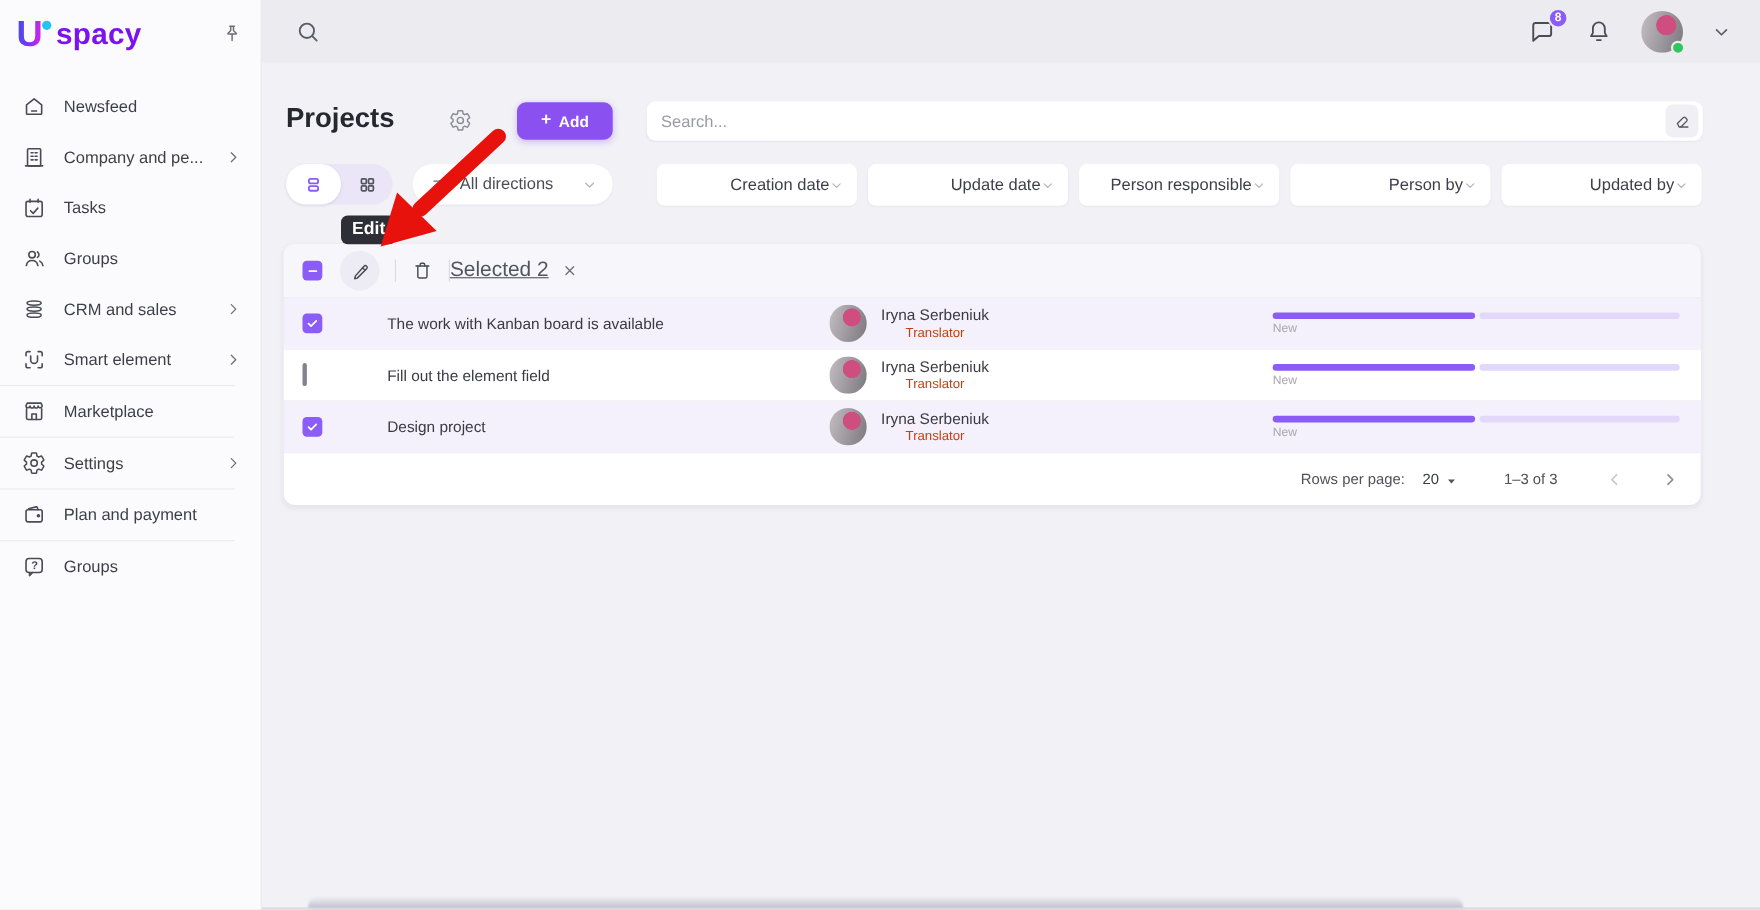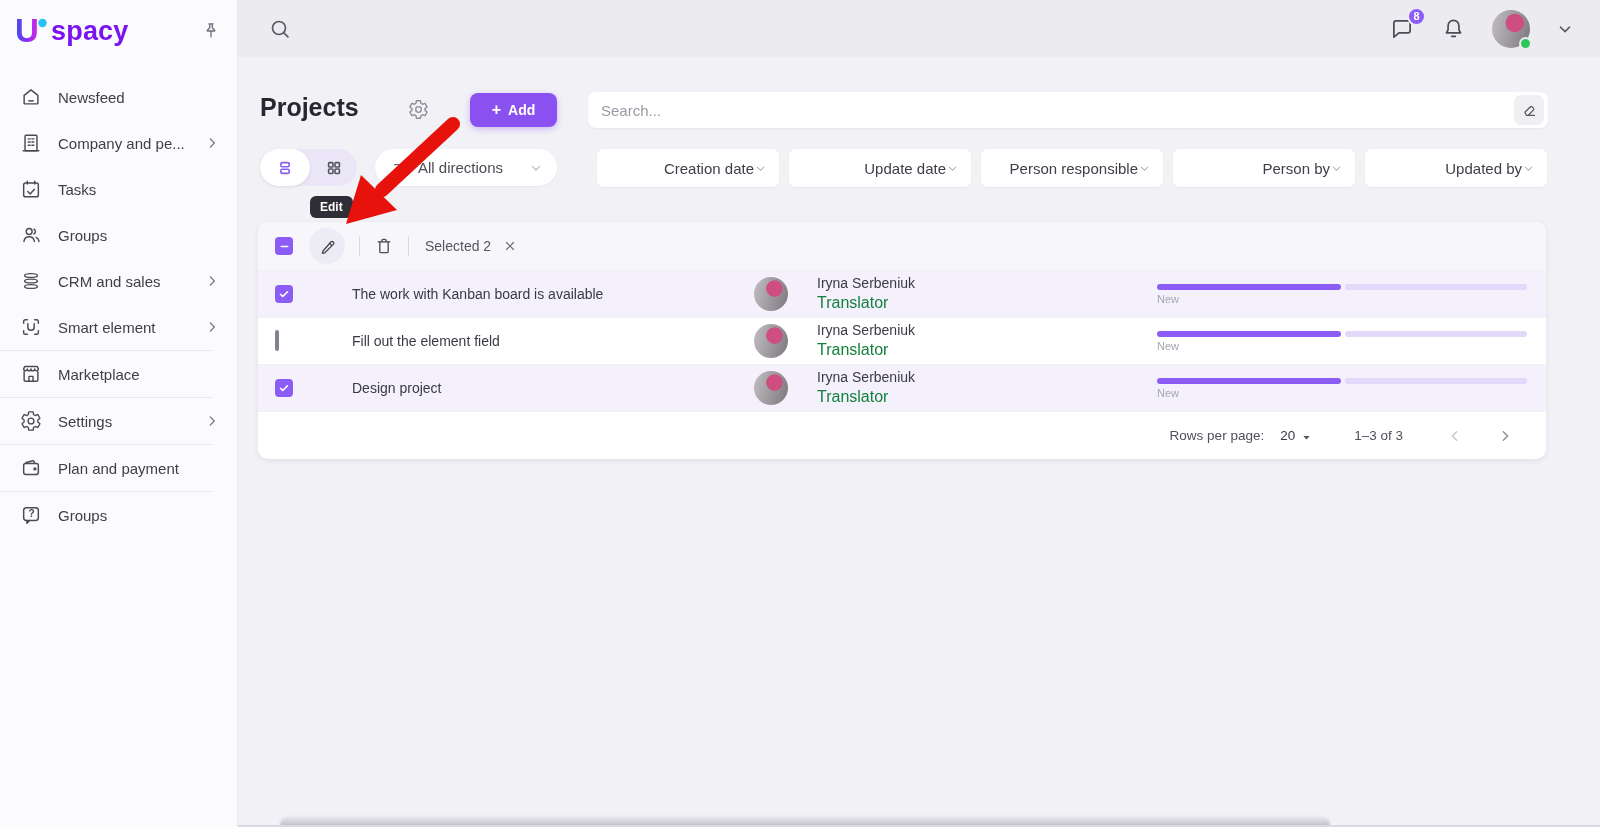--- a/index.html
+++ b/index.html
@@ -52,52 +52,52 @@
   .directions { position:absolute; left:137px; top:80px; width:182px; height:37px; border-radius:19px; background:#fff; display:flex; align-items:center; padding:0 14px 0 16px; box-shadow:0 1px 2px rgba(25,25,50,.05); cursor:pointer; }
   .directions .flt { color:#6d6d78; margin-right:10px; }
   .directions .dir-label { font-size:15px; color:#4c4c56; }
   .directions .carr { margin-left:auto; color:#b2b2bc; }
 
   .filters { position:absolute; left:359px; top:80px; display:flex; gap:10px; }
   .chip { width:182px; height:38px; background:#fff; border-radius:7px; display:flex; align-items:center; justify-content:flex-end; padding:0 12px 0 14px; font-size:15px; color:#3e3e48; box-shadow:0 1px 2px rgba(25,25,50,.04); cursor:pointer; }
   .chip .carr { color:#b2b2bc; }
 
   
-  .tooltip { position:absolute; left:72px; top:127px; background:#2e2e37; color:#fff; font-size:12px; font-weight:bold; padding:4px 10px; border-radius:6px; z-index:15; }
+  .tooltip { position:absolute; left:72px; top:127px; background:#2e2e37; color:#fff; font-size:16px; font-weight:bold; padding:4px 10px; border-radius:6px; z-index:15; }
   .anno-arrow { position:absolute; left:0; top:0; width:1600px; height:827px; z-index:20; pointer-events:none; }
 
   
   .card { position:absolute; left:20px; top:153px; width:1288px; height:237px; background:#fff; border-radius:10px; box-shadow:0 2px 6px rgba(25,25,50,.07); z-index:1; }
   .sel-toolbar { height:48px; background:#f7f6fb; border-radius:10px 10px 0 0; display:flex; align-items:center; }
   .cb { width:18px; height:18px; border-radius:4px; flex:0 0 auto; cursor:pointer; position:relative; }
   .cb-on { background:#8b5cf6; display:flex; align-items:center; justify-content:center; color:#fff; }
   .cb-off { background:#fff; border:2px solid #83838d; border-radius:3px; }
   .sel-cb { margin-left:17px; }
   .edit-circle { margin-left:16px; width:36px; height:36px; border-radius:50%; background:#edebf4; display:flex; align-items:center; justify-content:center; color:#4b4b55; cursor:pointer; }
   .vsep { width:1px; height:20px; background:#d9d9e0; margin-left:14px; }
   .trash-btn { margin-left:14px; color:#4b4b55; cursor:pointer; }
-  .sel-label { margin-left:16px; font-size:14px; color:#55555f; }
+  .sel-label { font-size:19px; color:#55555f;text-decoration:underline; }
   .sel-close { margin-left:12px; color:#6d6d78; cursor:pointer; }
 
   .trow { height:47px; display:grid; grid-template-columns:94px 1fr 403px 389px; align-items:center; border-top:1px solid #efeff4; background:#fff; cursor:pointer; }
   .trow.selected { background:#f4f0fc; }
   .trow .cb { margin-left:17px; }
   .row-title { font-size:14px; color:#3a3a44; }
   .person { display:flex; align-items:center; }
   .avatar-row { width:34px; height:34px; flex:0 0 auto; }
-  .pcol { margin-left:29px; line-height:1.25; }
+  .pcol { margin-left:13px; line-height:1.25;text-align:center; }
   .pname { font-size:14px; color:#3b3b45; }
-  .prole { font-size:16px; color:#15803d; }
+  .prole { font-size:12px; color:#c2410c; }
   .progress-cell { padding-right:19px; }
   .bar-track { display:flex; gap:4px; align-items:center; }
   .bar-solid { width:49.7%; height:6px; border-radius:3px; background:#8b5cf6; }
   .bar-light { flex:1; height:6px; border-radius:3px; background:#e2d8fa; }
   .stage { font-size:11px; color:#a7a7b1; margin-top:3px; }
 
-  .tfooter { height:48px; border-top:1px solid #efeff4; display:flex; align-items:center; justify-content:flex-end; padding-right:33px; font-size:13.5px; color:#50505a; }
+  .tfooter { height:48px; border-top:1px solid #efeff4; display:flex; align-items:center; justify-content:flex-end; padding-right:20px; font-size:13.5px; color:#50505a; }
   .rpp-label { margin-right:16px; }
   .rpp-select { display:flex; align-items:flex-end; gap:6px; color:#3a3a44; cursor:pointer; }
   .rpp-caret { color:#55555f; }
   .range { margin-left:42px; }
   .pg-prev { margin-left:44px; color:#c7c7d0; cursor:pointer; }
   .pg-next { margin-left:34px; color:#8f8f99; cursor:pointer; }
 
   .bottom-shade { position:absolute; left:280px; bottom:0; width:1050px; height:12px; z-index:0;
     background:linear-gradient(to bottom, rgba(110,110,135,0), rgba(105,105,130,.40)); border-radius:10px 10px 0 0; filter:blur(1px); }
   .bottom-edge { position:absolute; left:0; bottom:0; width:1600px; height:2px; background:#d9d9e0; }

